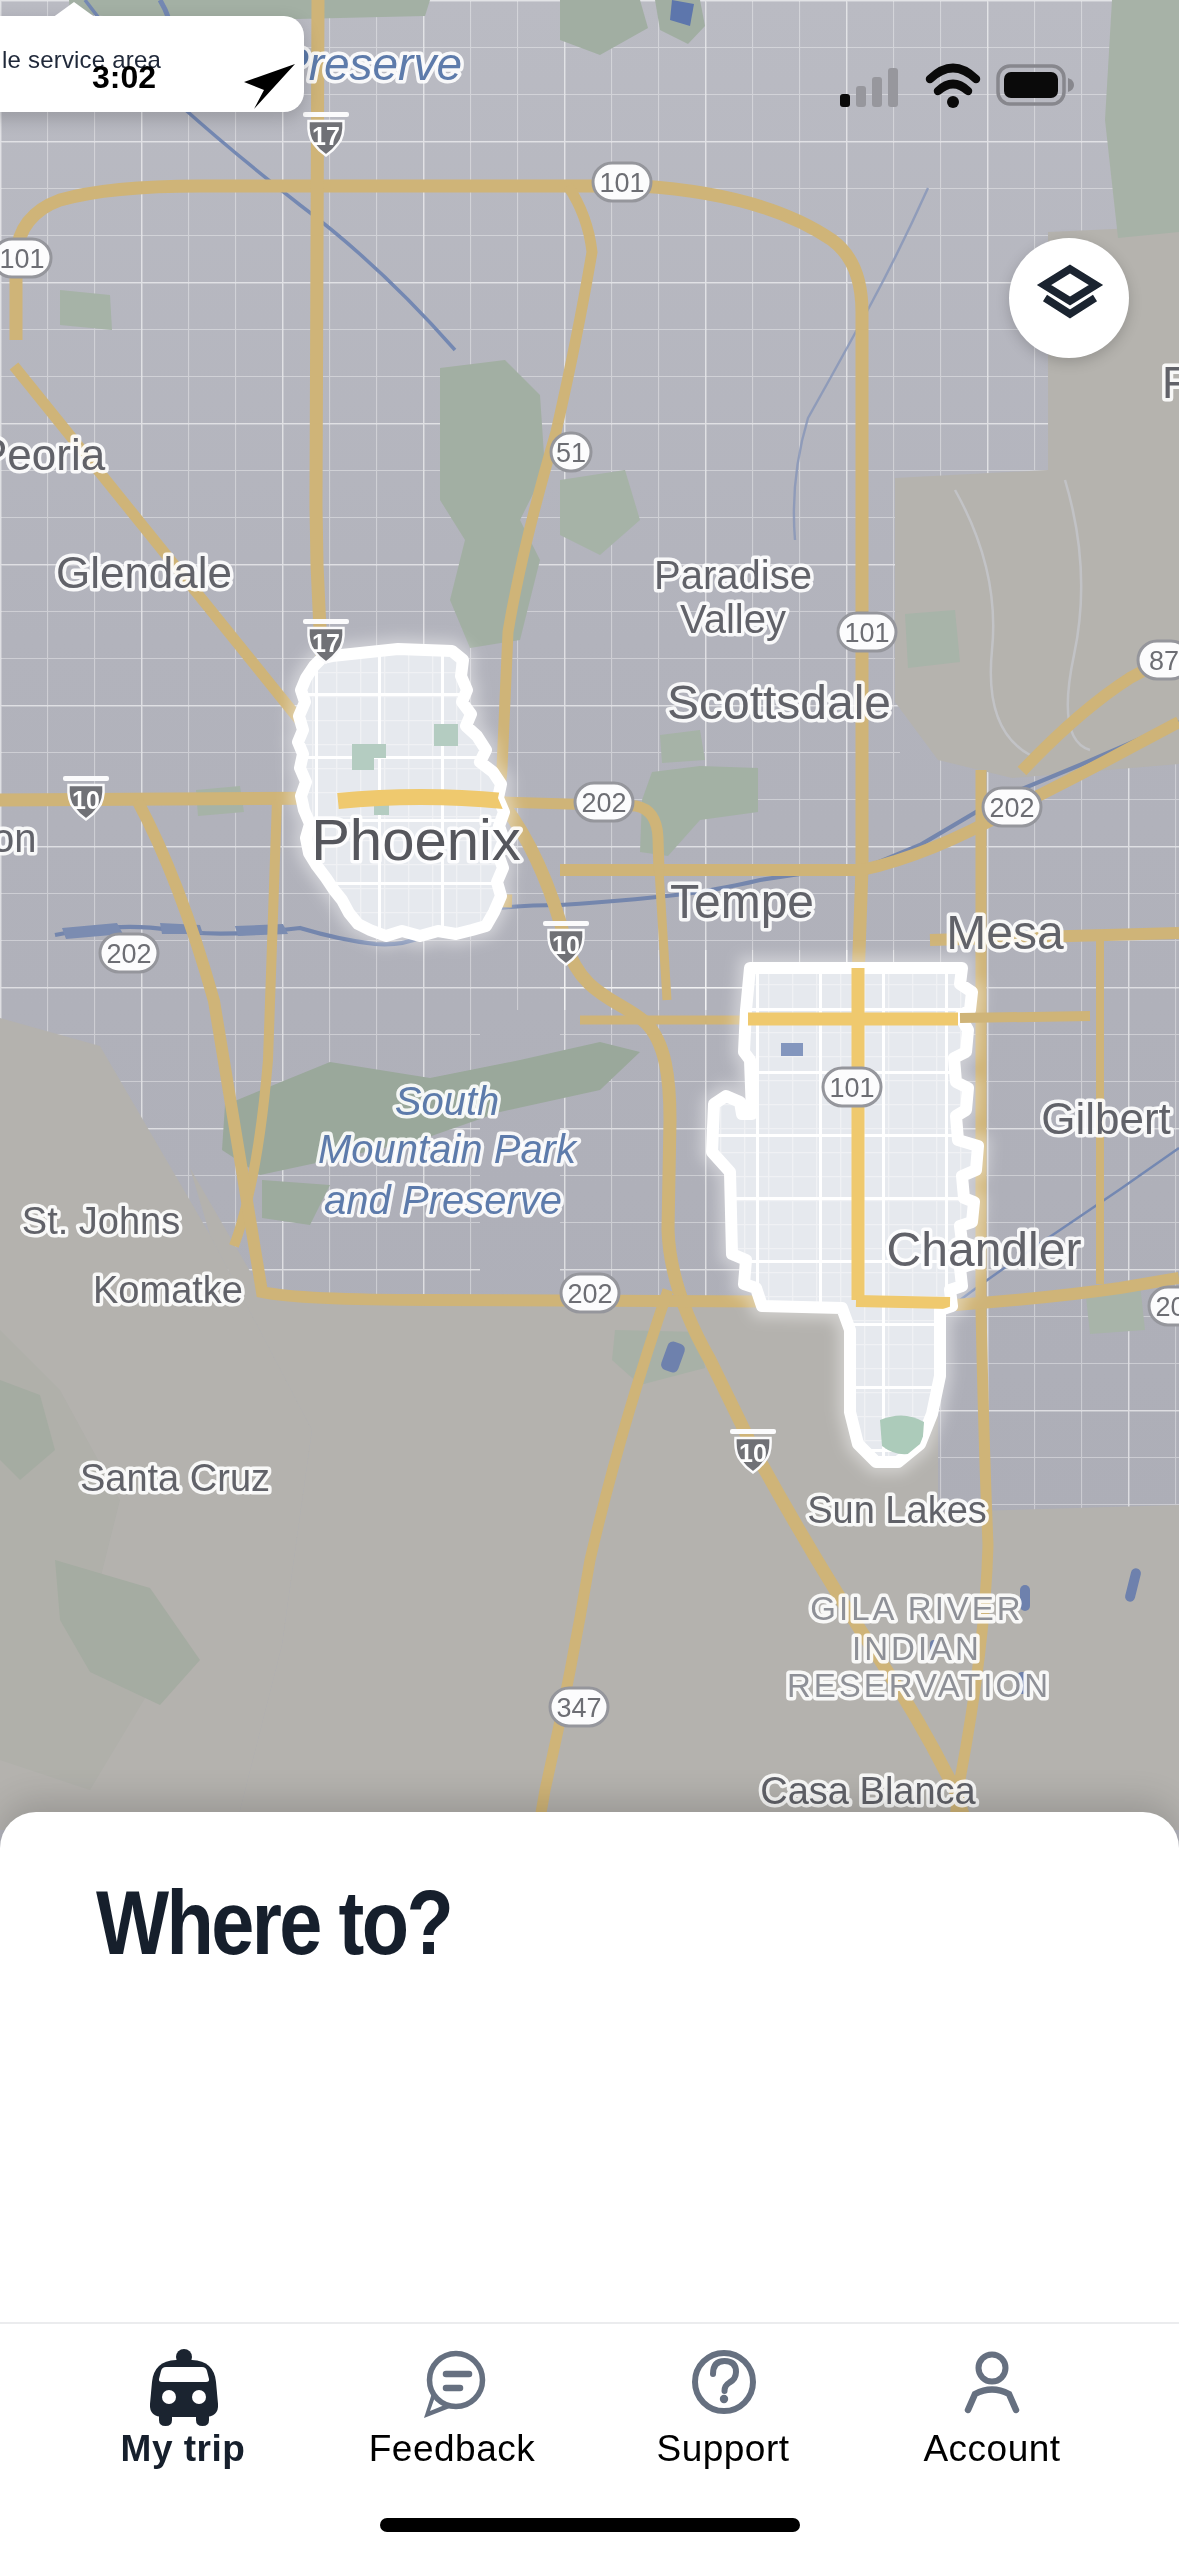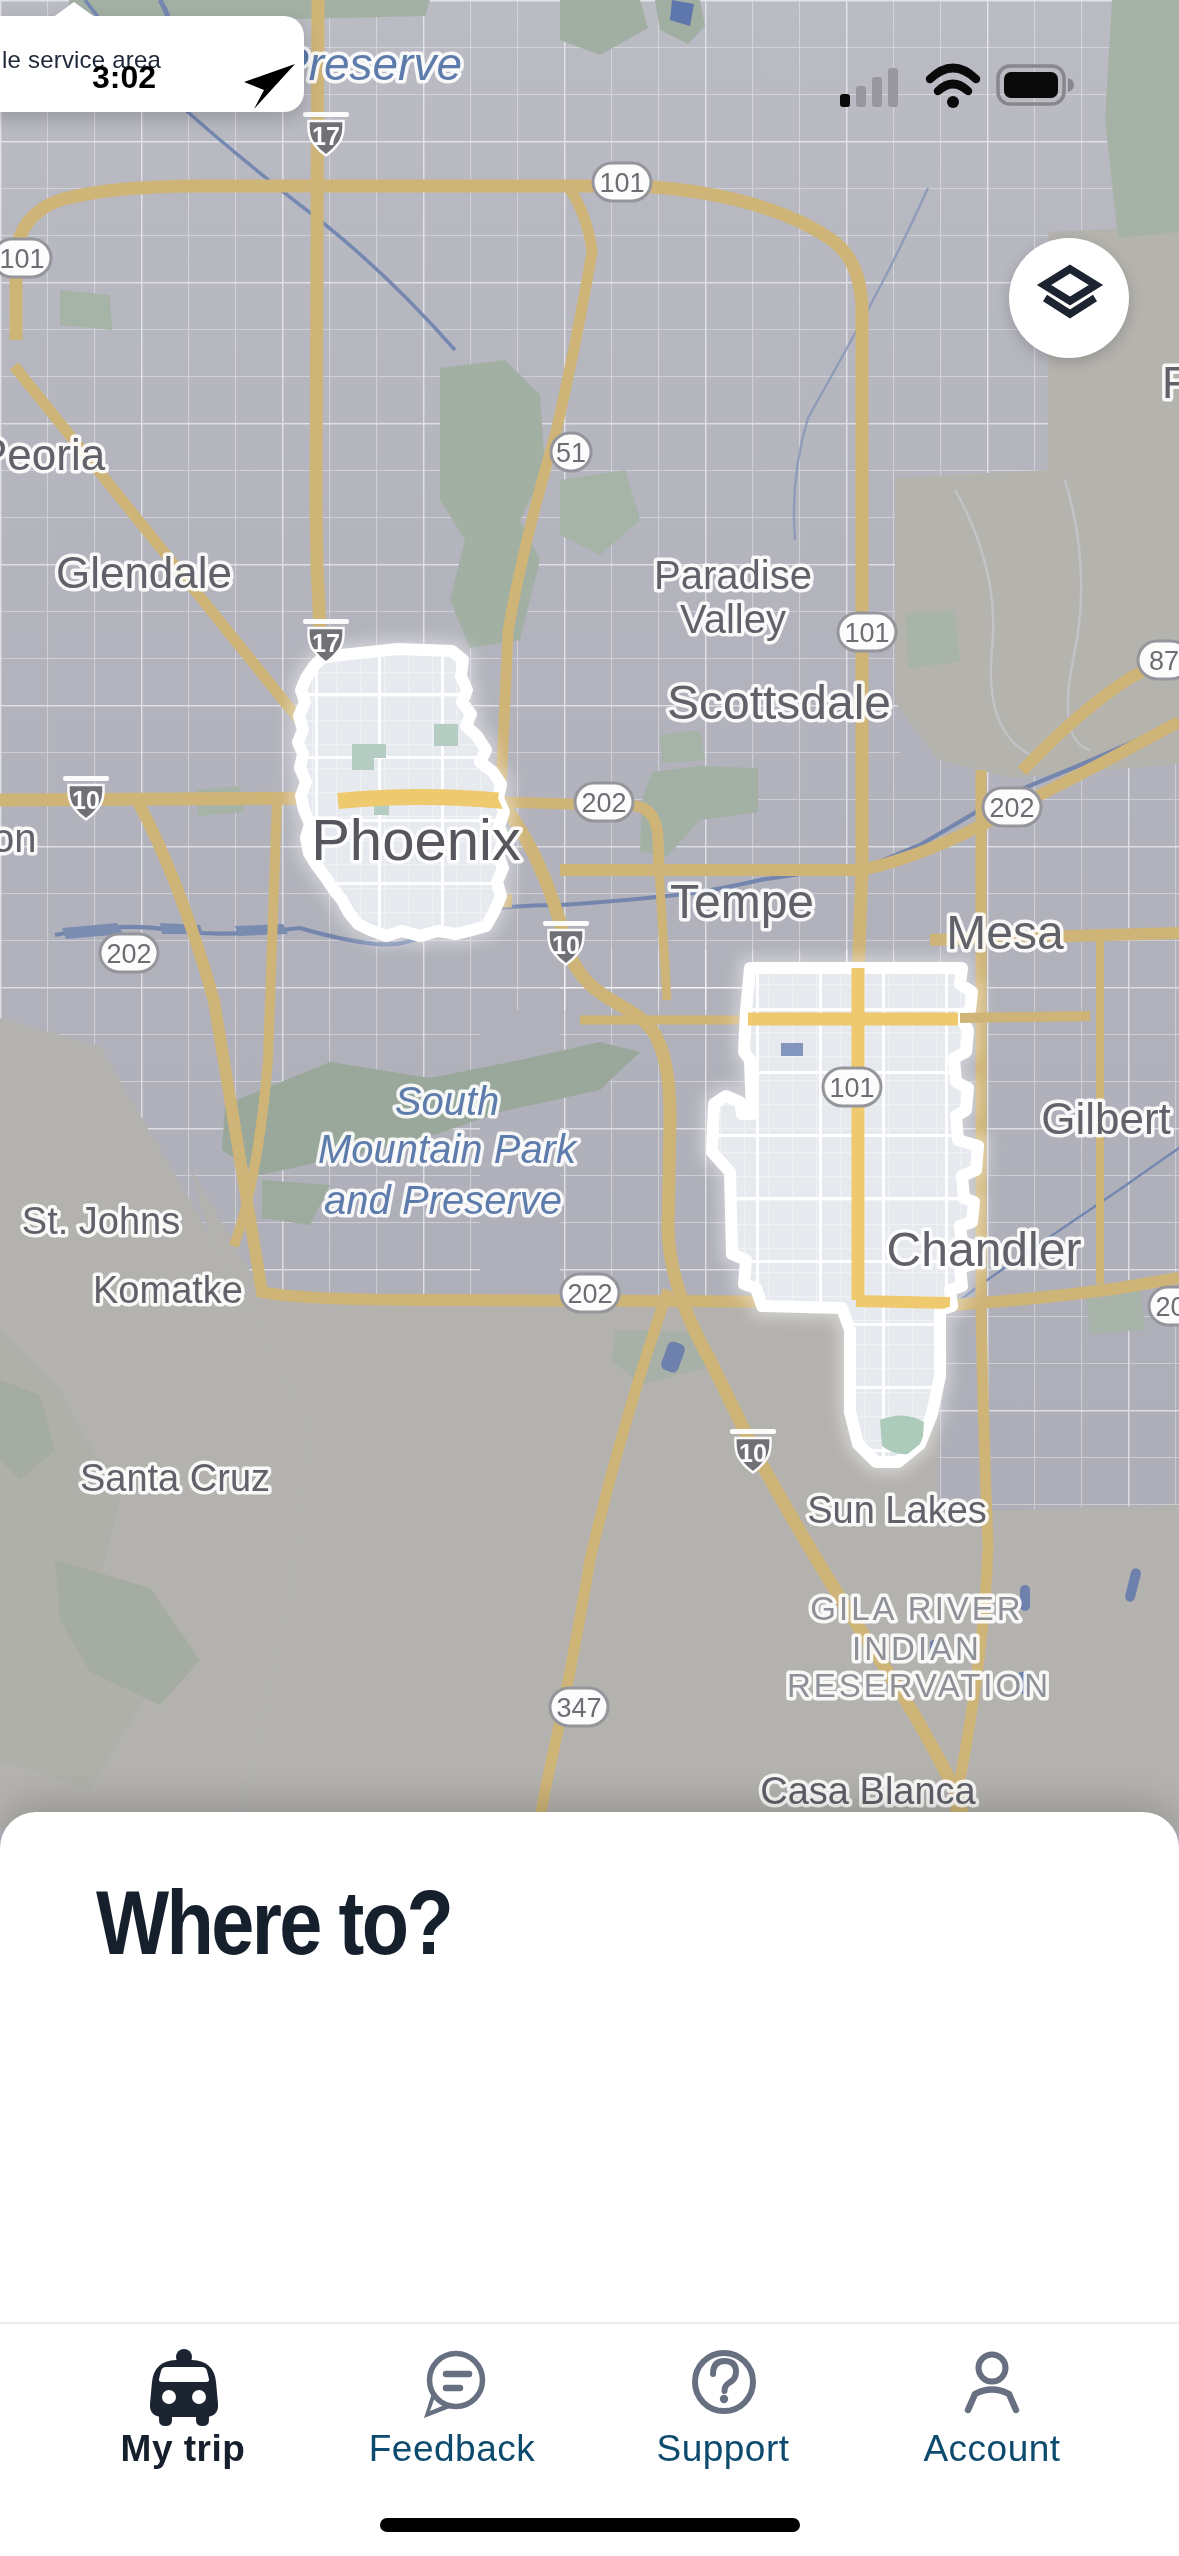--- a/index.html
+++ b/index.html
@@ -9,21 +9,21 @@
 .tooltip:before { content:""; position:absolute; left:88px; top:-14px; width:0; height:0; border-left:22px solid transparent; border-right:22px solid transparent; border-bottom:16px solid #fff; }
 .tooltip span { position:absolute; left:38px; top:30px; font-size:24px; color:#20293a; letter-spacing:0.2px; }
 .statustime { position:absolute; left:92px; top:59px; width:196px; text-align:left; font-size:32px; font-weight:700; color:#000; }
 .layersbtn { position:absolute; left:1009px; top:238px; width:120px; height:120px; background:#fff; border-radius:60px; box-shadow:0 4px 14px rgba(0,0,0,0.18); }
 .sheet { position:absolute; left:0; top:1812px; width:1179px; height:744px; background:#fff; border-radius:36px 36px 0 0; box-shadow:0 -10px 34px rgba(0,0,0,0.16); }
 .whereto { position:absolute; left:96px; top:1872px; font-size:90px; font-weight:700; color:#161f2c; letter-spacing:-3px; transform:scaleX(0.86); transform-origin:0 0; }
 .searchbox { position:absolute; left:47px; top:2030px; width:1084px; height:196px; background:#fff; border:2px solid #f2f3f6; border-radius:32px; box-shadow:0 10px 28px rgba(23,32,48,0.10); }
 .searchbox span { position:absolute; left:49px; top:70px; font-size:54px; color:#1b2433; letter-spacing:-0.5px; transform:scaleX(0.94); transform-origin:0 0; }
 .tabbar { position:absolute; left:0; top:2322px; width:1179px; height:234px; background:#fff; border-top:2px solid #ebecee; }
 .tab { position:absolute; top:2340px; width:240px; height:160px; }
-.tab .lbl { position:absolute; top:88px; width:100%; font-size:37px; color:#0c4a6e; text-align:center; letter-spacing:0.5px; }
+.tab .lbl { position:absolute; top:88px; width:100%; font-size:37px; color:#000000; text-align:center; letter-spacing:0.5px; }
 .tab .lbl.active { color:#161f2c; font-weight:700; }
 .homebar { position:absolute; left:380px; top:2518px; width:420px; height:14px; border-radius:7px; background:#000; }
 </style></head>
 <body>
 <div id="app">
 
 <div id="mapwrap">
 <svg width="1179" height="1830" viewBox="0 0 1179 1830">
 <defs>
 <linearGradient id="bggrad" x1="0" y1="0" x2="0" y2="1">

